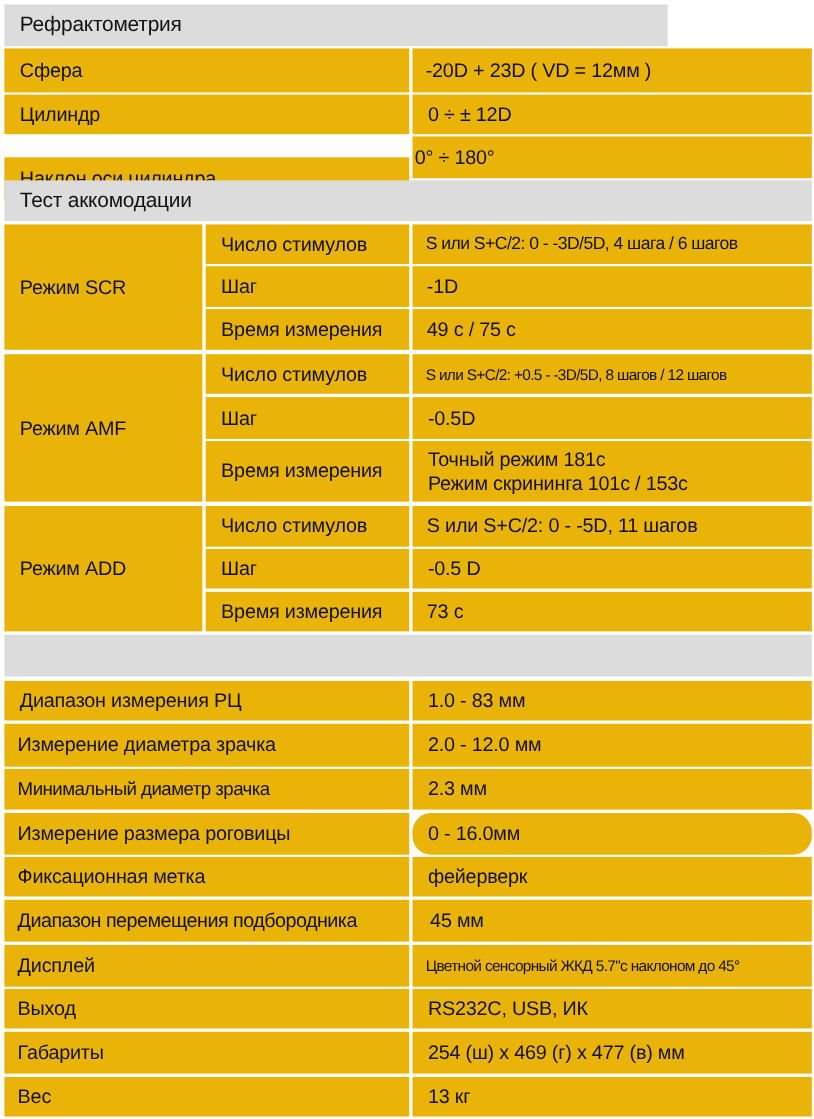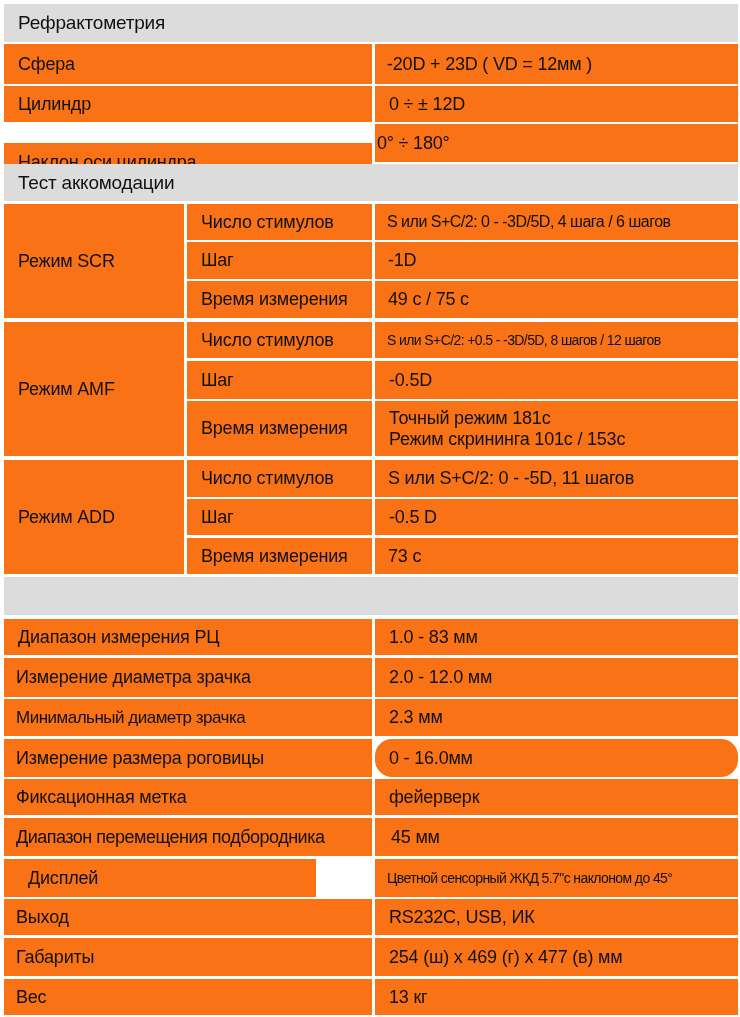--- a/index.html
+++ b/index.html
@@ -2,33 +2,33 @@
 <html><head>
 <meta charset="utf-8">
 <style>
   html, body { margin: 0; padding: 0; background: #ffffff; }
   body {
     width: 740px; height: 1017px; position: relative; overflow: hidden;
     font-family: "Liberation Sans", sans-serif; color: #111111;
   }
   .cell {
     position: absolute; box-sizing: border-box;
-    background: #f97316; display: flex; align-items: center;
+    background: #eab308; display: flex; align-items: center;
     padding-left: 14px; font-size: 18px; white-space: nowrap;
     letter-spacing: -0.2px;
   }
   .hdr { background: #dcdcdc; font-size: 19px; }
   .sm { font-size: 15px; letter-spacing: -0.5px; padding-left: 12px; }
   .xs { font-size: 14px; letter-spacing: -0.6px; padding-left: 12px; }
   .ml { flex-direction: column; align-items: flex-start; justify-content: center; line-height: 21px; }
 </style>
 </head>
 <body>
 
-<div class="cell hdr" style="left:4px;top:4px;width:734px;height:38px;">
+<div class="cell hdr" style="left:4px;top:4px;width:603px;height:38px;">
   <span>Рефрактометрия</span>
 </div>
 
 <div class="cell" style="left:4px;top:44px;width:368px;height:40px;">
     <span>Сфера</span>
   </div>
 <div class="cell" style="left:375px;top:44px;width:363px;height:40px;padding-left:12px;">
     <span>-20D + 23D ( VD = 12мм )</span>
   </div>
 
@@ -156,21 +156,21 @@
     <span>фейерверк</span>
   </div>
 
 <div class="cell" style="left:4px;top:818px;width:368px;height:38px;padding-left:12px;letter-spacing:-0.5px;">
     <span>Диапазон перемещения подбородника</span>
   </div>
 <div class="cell" style="left:375px;top:818px;width:363px;height:38px;padding-left:16px;">
     <span>45 мм</span>
   </div>
 
-<div class="cell" style="left:4px;top:859px;width:312px;height:38px;padding-left:24px;">
+<div class="cell" style="left:4px;top:859px;width:368px;height:38px;padding-left:12px;">
     <span>Дисплей</span>
   </div>
 <div class="cell xs" style="left:375px;top:859px;width:363px;height:38px;">
     <span>Цветной сенсорный ЖКД 5.7"с наклоном до 45°</span>
   </div>
 
 <div class="cell" style="left:4px;top:899px;width:368px;height:36px;padding-left:12px;">
     <span>Выход</span>
   </div>
 <div class="cell" style="left:375px;top:899px;width:363px;height:36px;">

